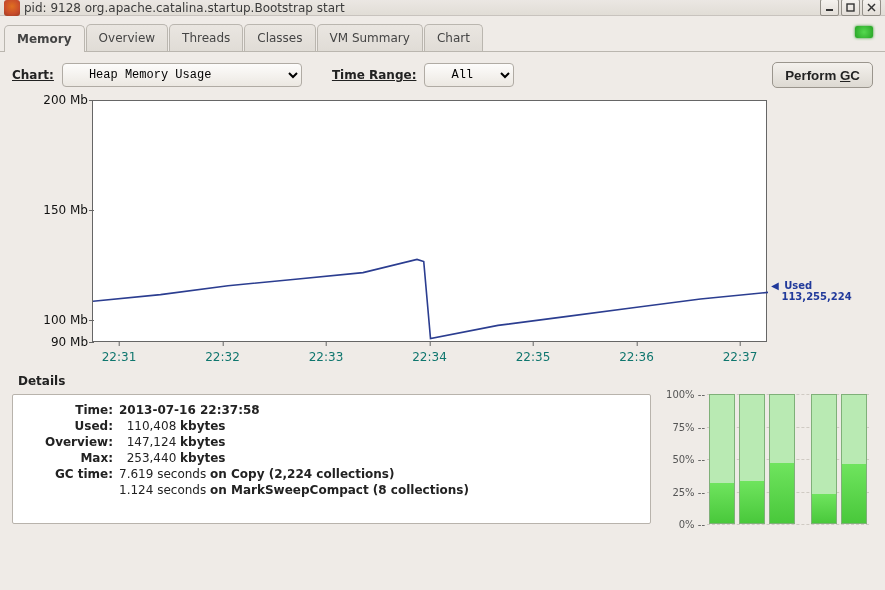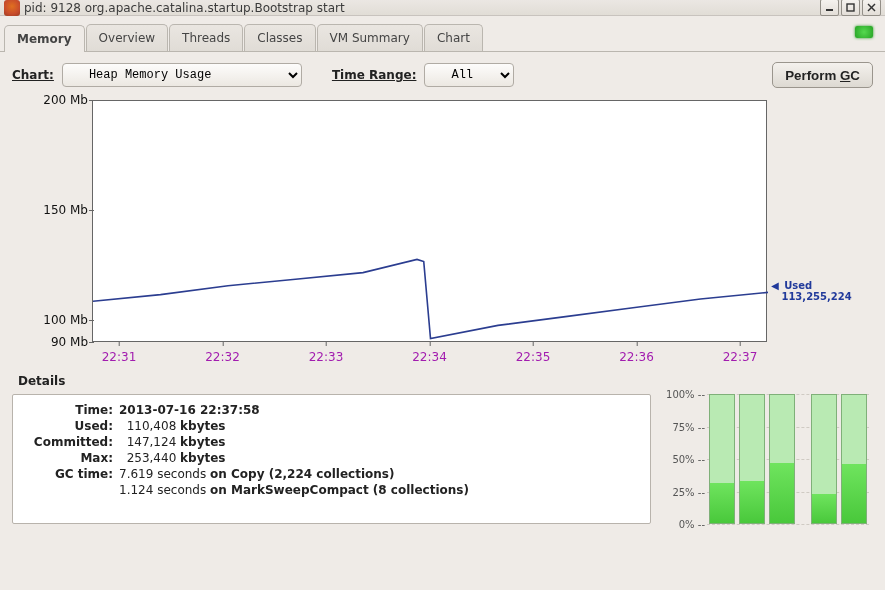--- a/index.html
+++ b/index.html
@@ -93,21 +93,21 @@
     background:#fff;border:1px solid #666;
   }
   .ytick{
     position:absolute;left:0;width:76px;text-align:right;
     font-size:12px;color:#111;transform:translateY(-50%);
   }
   .ytick .mark{
     position:absolute;right:-6px;top:50%;width:5px;height:1px;background:#666;
   }
   .xtick{
-    position:absolute;bottom:2px;font-size:12px;color:#a21caf;
+    position:absolute;bottom:2px;font-size:12px;color:#0f766e;
     transform:translateX(-50%);
   }
   .xtick .mark{
     position:absolute;left:50%;top:-9px;width:1px;height:5px;background:#666;
   }
   .used-label{
     position:absolute;right:2px;top:50%;transform:translateY(-50%);
     font-size:10px;font-weight:bold;color:#213a9b;text-align:left;width:100px;
   }
   .used-label .arrow{
@@ -236,21 +236,21 @@
     <div class="details-box">
       <div class="kv">
         <span class="k">Time:</span>
         <span class="v"><b>2013-07-16 22:37:58</b></span>
       </div>
       <div class="kv">
         <span class="k">Used:</span>
         <span class="v">&nbsp;&nbsp;<span>110,408</span> <b>kbytes</b></span>
       </div>
       <div class="kv">
-        <span class="k">Committed:</span>
+        <span class="k">Overview:</span>
         <span class="v">&nbsp;&nbsp;<span>147,124</span> <b>kbytes</b></span>
       </div>
       <div class="kv">
         <span class="k">Max:</span>
         <span class="v">&nbsp;&nbsp;<span>253,440</span> <b>kbytes</b></span>
       </div>
       <div class="kv">
         <span class="k">GC time:</span>
         <span class="v"><span>7.619</span> <span>seconds</span> <b>on Copy (2,224 collections)</b></span>
       </div>

